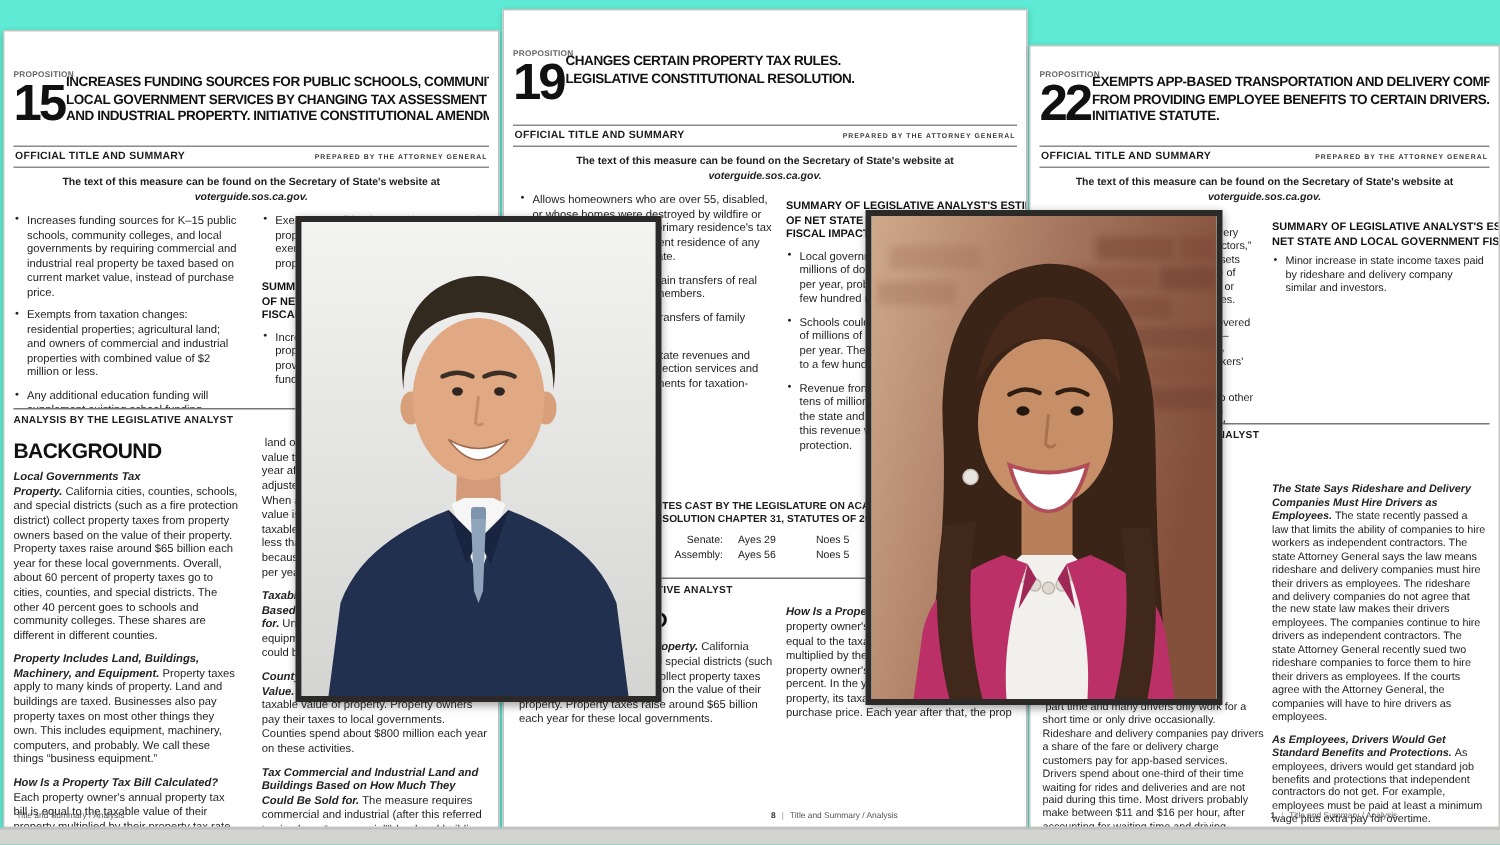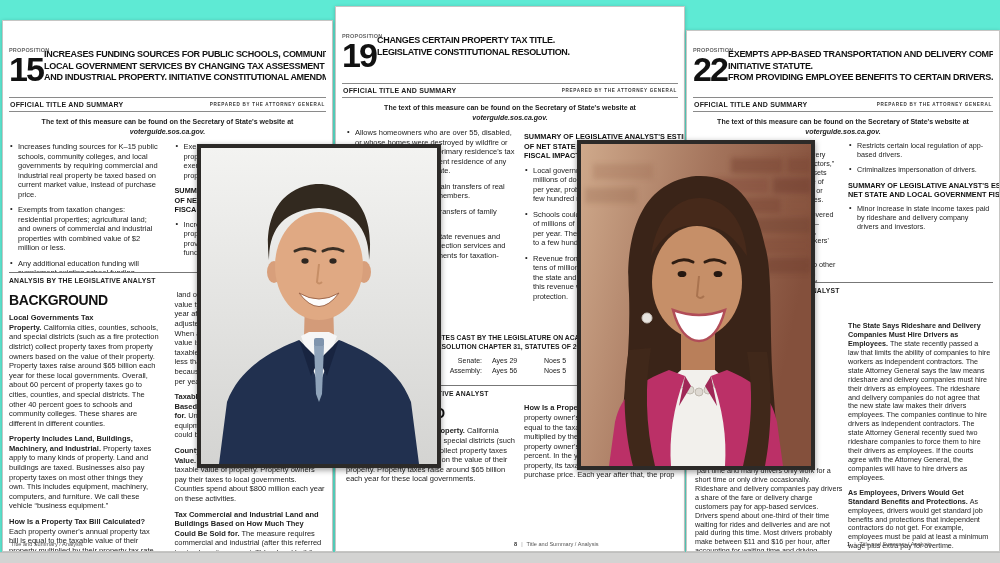--- a/index.html
+++ b/index.html
@@ -38,21 +38,21 @@
 .b{position:relative;padding-left:9px;margin-bottom:6px;font-size:7.5px;line-height:1.27;color:#232323}
 .b::before{content:"\2022";position:absolute;left:1px;top:-1px}
 #p22 .b{font-size:7.2px;line-height:1.24}
 .sumhead{font-size:7.3px;font-weight:bold;line-height:1.3;margin:4px 0 5px;color:#111}
 .sumhead .shl{white-space:nowrap}
 
 .abar{margin:0 6px;border-top:1px solid #777;padding-top:4px;font-size:6.8px;font-weight:bold;letter-spacing:.2px;white-space:nowrap}
 .bigh{font-size:14px;font-weight:bold;letter-spacing:-.4px;margin:2px 0 5px;color:#111}
 .p{font-size:7.5px;line-height:1.28;margin-bottom:6px;color:#232323}
 #p22 .p{font-size:7.2px;line-height:1.24}
-.p .lead{font-weight:bold;margin-right:2px}
+.p .lead{font-weight:bold;font-style:italic;margin-right:2px}
 .acols{margin-top:6px}
 #p22 .acols .c2{padding-top:22px}
 
 .votes{text-align:center;margin-top:10px;overflow:hidden}
 .vcap{font-size:6.8px;font-weight:bold;line-height:1.3;white-space:nowrap}
 .vrows{display:inline-block;margin-top:4px}
 .vrow{display:grid;grid-template-columns:62px 52px 46px;font-size:7px;line-height:1.5;text-align:left}
 .vrow .vl{text-align:right;padding-right:10px}
 
 .pfoot{position:absolute;bottom:4px;font-size:5.6px;color:#555;white-space:nowrap}
@@ -119,21 +119,21 @@
           </div>
       </div>
     </div>
     <div class="abar">ANALYSIS BY THE LEGISLATIVE ANALYST</div>
     <div class="cols acols">
       <div class="col">
         <div class="bigh">BACKGROUND</div>
         <div>
 
         <div class="p"><span class="lead">Local Governments Tax Property.</span><span>California cities, counties, schools, and special districts (such as a fire protection district) collect property taxes from property owners based on the value of their property. Property taxes raise around $65 billion each year for these local governments. Overall, about 60 percent of property taxes go to cities, counties, and special districts. The other 40 percent goes to schools and community colleges. These shares are different in different counties.</span></div>
-            <div class="p"><span class="lead">Property Includes Land, Buildings, Machinery, and Industrial.</span><span>Property taxes apply to many kinds of property. Land and buildings are taxed. Businesses also pay property taxes on most other things they own. This includes equipment, machinery, computers, and furniture. We call these vehicle “business equipment.”</span></div>
+            <div class="p"><span class="lead">Property Includes Land, Buildings, Machinery, and Equipment.</span><span>Property taxes apply to many kinds of property. Land and buildings are taxed. Businesses also pay property taxes on most other things they own. This includes equipment, machinery, computers, and probably. We call these things “business equipment.”</span></div>
             <div class="p"><span class="lead">How Is a Property Tax Bill Calculated?</span><span>Each property owner's annual property tax bill is equal to the taxable value of their property multiplied by their property tax rate. The typical property owner's property tax rate is 1.1 percent.</span></div>
           </div>
       </div>
       <div class="col">
         <div>
 
         <div class="p"><span class="lead"></span><span>land or a building is purchased, its taxable value typically is its purchase price. Each year after that, the property's taxable value is adjusted for inflation by up to 2 percent. When a property is sold again, its taxable value is reset to its new purchase price. The taxable value of most land and buildings is less than what they could be sold for, because prices grow faster than 2 percent per year.</span></div>
             <div class="p"><span class="lead">Taxable Value of Business Equipment Is Based on How Much It Could Be Sold for.</span><span>Unlike land and buildings, business equipment is taxed based on how much it could be sold for.</span></div>
             <div class="p"><span class="lead">County Assessors Determine Taxable Value.</span><span>County assessors determine the taxable value of property. Property owners pay their taxes to local governments. Counties spend about $800 million each year on these activities.</span></div>
           </div>
@@ -149,21 +149,21 @@
   </div>
 
   <div class="page" id="p19">
     <div class="hd">
       <div class="prop-id">
         <div class="plabel">PROPOSITION</div>
         <div class="pnum">19</div>
       </div>
       <div class="prop-title">
 
-      <div class="tline">CHANGES CERTAIN PROPERTY TAX TITLE.</div>
+      <div class="tline">CHANGES CERTAIN PROPERTY TAX RULES.</div>
           <div class="tline">LEGISLATIVE CONSTITUTIONAL RESOLUTION.</div>
         </div>
     </div>
     <div class="ob">
       <span class="ob-l">OFFICIAL TITLE AND SUMMARY</span>
       <span class="ob-r">PREPARED BY THE ATTORNEY GENERAL</span>
     </div>
     <div class="note">
       <span>The text of this measure can be found on the Secretary of State's website at</span><br>
       <span class="url">voterguide.sos.ca.gov.</span>
@@ -233,53 +233,48 @@
 
   <div class="page" id="p22">
     <div class="hd">
       <div class="prop-id">
         <div class="plabel">PROPOSITION</div>
         <div class="pnum">22</div>
       </div>
       <div class="prop-title">
 
       <div class="tline">EXEMPTS APP-BASED TRANSPORTATION AND DELIVERY COMPANIES</div>
+          <div class="tline">FROM PROVIDING EMPLOYEE BENEFITS TO CERTAIN DRIVERS.</div>
           <div class="tline">INITIATIVE STATUTE.</div>
-          <div class="tline">FROM PROVIDING EMPLOYEE BENEFITS TO CERTAIN DRIVERS.</div>
         </div>
     </div>
     <div class="ob">
       <span class="ob-l">OFFICIAL TITLE AND SUMMARY</span>
       <span class="ob-r">PREPARED BY THE ATTORNEY GENERAL</span>
     </div>
     <div class="note">
       <span>The text of this measure can be found on the Secretary of State's website at</span><br>
       <span class="url">voterguide.sos.ca.gov.</span>
     </div>
     <div class="cols scols">
       <div class="col">
 
       <div class="b">Classifies drivers for app-based transportation (rideshare) and delivery companies as “independent contractors,” not “employees,” unless company sets drivers' hours, requires acceptance of specific ride and delivery requests, or restricts working for other companies.</div>
           <div class="b">Independent contractors are not covered by various state employment laws—including minimum wage, overtime, unemployment insurance, and workers' compensation.</div>
           <div class="b">Instead, drivers would be entitled to other compensation—including minimum earnings, healthcare subsidies, and vehicle insurance.</div>
         </div>
       <div class="col">
-        <div>
-
-        <div class="b">Restricts certain local regulation of app-based drivers.</div>
-            <div class="b">Criminalizes impersonation of drivers.</div>
-          </div>
         <div class="sumhead">
 
         <div class="shl">SUMMARY OF LEGISLATIVE ANALYST'S ESTIMATE OF</div>
             <div class="shl">NET STATE AND LOCAL GOVERNMENT FISCAL IMPACT</div>
           </div>
         <div>
 
-        <div class="b">Minor increase in state income taxes paid by rideshare and delivery company drivers and investors.</div>
+        <div class="b">Minor increase in state income taxes paid by rideshare and delivery company similar and investors.</div>
           </div>
       </div>
     </div>
     <div class="abar">ANALYSIS BY THE LEGISLATIVE ANALYST</div>
     <div class="cols acols">
       <div class="col"></div>
       <div class="col c2">
         <div>
 
         <div class="p"><span class="lead">The State Says Rideshare and Delivery Companies Must Hire Drivers as Employees.</span><span>The state recently passed a law that limits the ability of companies to hire workers as independent contractors. The state Attorney General says the law means rideshare and delivery companies must hire their drivers as employees. The rideshare and delivery companies do not agree that the new state law makes their drivers employees. The companies continue to hire drivers as independent contractors. The state Attorney General recently sued two rideshare companies to force them to hire their drivers as employees. If the courts agree with the Attorney General, the companies will have to hire drivers as employees.</span></div>

